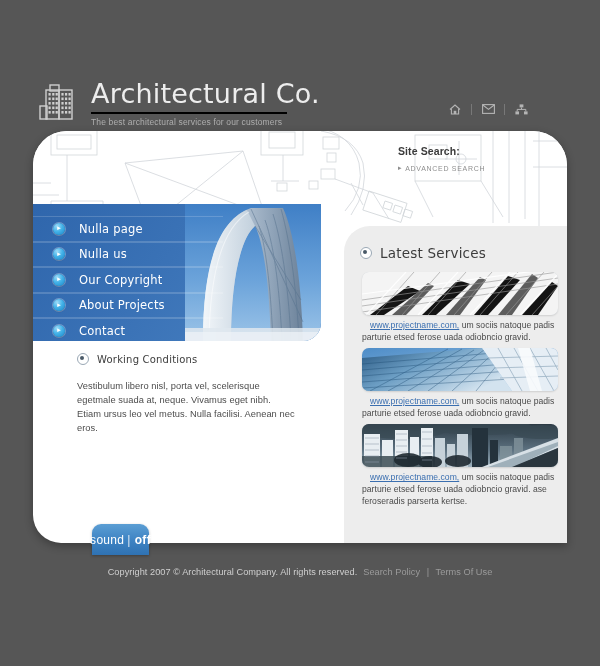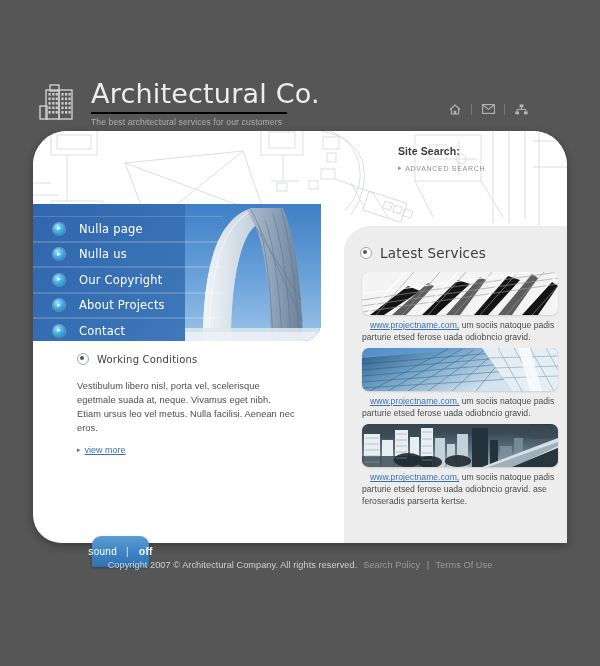--- a/index.html
+++ b/index.html
@@ -114,35 +114,34 @@
 
   .proj{margin:0 0 5px 18px;width:196px;}
   .proj-thumb{width:196px;height:43px;border-radius:7px;overflow:hidden;position:relative;
     background:#cfd6dc;box-shadow:0 1px 2px rgba(0,0,0,.13);}
   .proj-text{font-size:8.6px;color:#4a4a4a;line-height:11.6px;margin-top:5px;
     letter-spacing:.02px;}
   .proj-text a{color:#3b6fb0;text-decoration:underline;margin-left:8px;}
 
   
   .sound{
-    position:absolute;left:92px;top:536px;width:57px;height:31px;
+    position:absolute;left:92px;top:524px;width:57px;height:31px;
     background:linear-gradient(180deg,#5b9ed4 0%,#3d82c2 55%,#2f72b3 100%);
     border-radius:9px 9px 0 0;
     display:flex;align-items:center;justify-content:center;
-    color:#ffffff;font-size:10px;letter-spacing:.3px;cursor:pointer;
+    color:#ffffff;font-size:12px;letter-spacing:.3px;cursor:pointer;
     box-shadow:0 1px 3px rgba(0,0,0,.28);
-    gap:6px;
   }
   .sound b{font-weight:bold;margin-left:1px;}
   .sound .bar{margin:0 3px;opacity:.8;}
 
   
   .footer{
     position:absolute;left:0;top:560px;width:600px;height:24px;
-    display:flex;justify-content:center;
+    display:flex;align-items:center;justify-content:center;
     font-size:9.2px;color:#cfcfcf;letter-spacing:.05px;
   }
   .footer .muted{color:#9b9b9b;}
   .footer .muted a{color:#9b9b9b;text-decoration:none;}
   .f-sep{margin:0 4px;color:#9b9b9b;}
 </style>
 </head>
 <body>
 
 <div class="page">
@@ -344,24 +343,20 @@
         </div>
       </div>
     </div>
 
     <div class="wc">
       <div class="wc-head">
         <span class="wc-dot"></span>
         <span class="wc-title">Working Conditions</span>
       </div>
       <div class="wc-body">Vestibulum libero nisl, porta vel, scelerisque egetmale suada at, neque. Vivamus eget nibh. Etiam ursus leo vel metus. Nulla facilisi. Aenean nec eros.</div>
-      <div class="wc-more">
-        <span class="arr">▸</span>
-        <a href="#">view more</a>
-      </div>
     </div>
 
     <div class="right-col">
       <div class="lp-head">
         <span class="lp-dot"></span>
         <span class="lp-title">Latest Services</span>
       </div>
 
       <div class="proj">
         <div class="proj-thumb">

